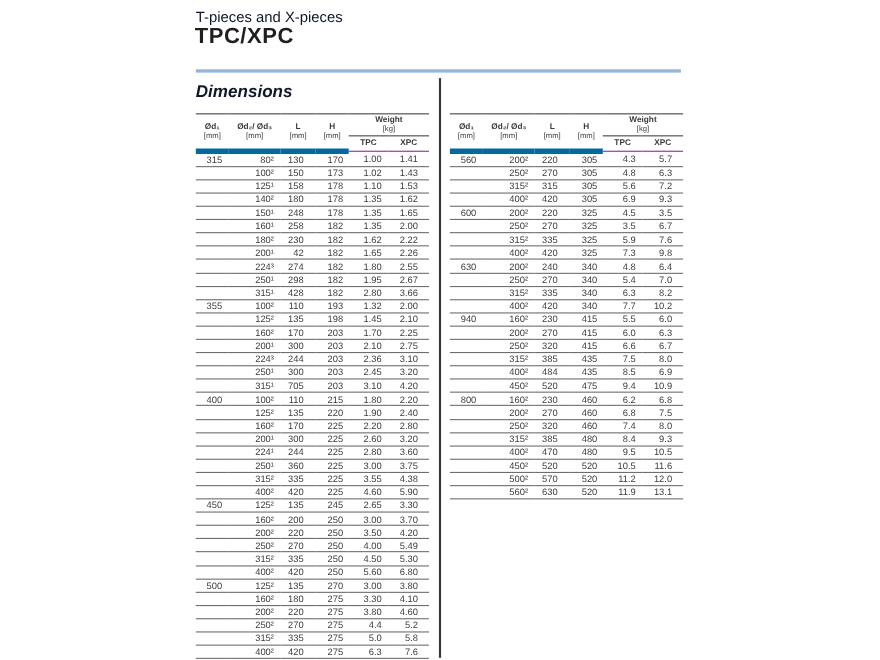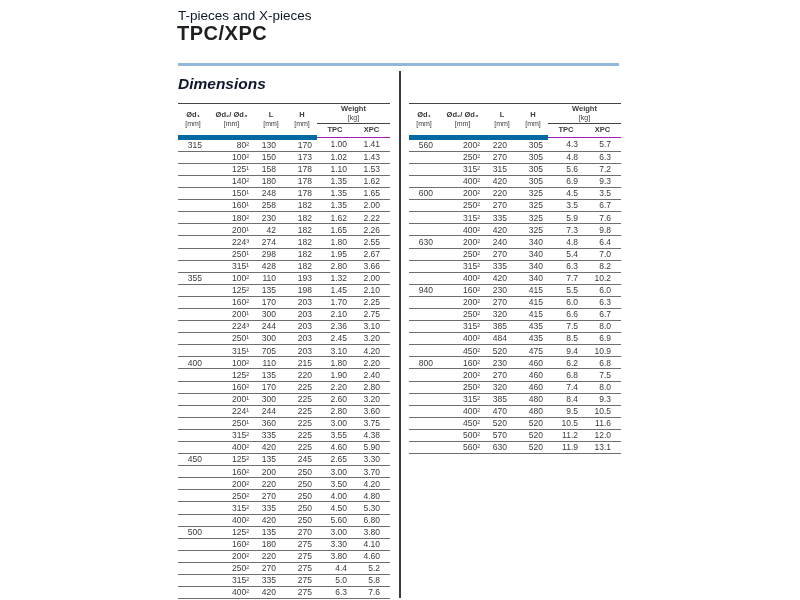--- a/index.html
+++ b/index.html
@@ -329,21 +329,21 @@
         <td class="c3">250</td>
         <td class="c4">3.50</td>
         <td class="c5">4.20</td>
       </tr>
       <tr>
         <td class="c0"></td>
         <td class="c1">250²</td>
         <td class="c2">270</td>
         <td class="c3">250</td>
         <td class="c4">4.00</td>
-        <td class="c5">4.80</td>
+        <td class="c5">5.49</td>
       </tr>
       <tr>
         <td class="c0"></td>
         <td class="c1">315²</td>
         <td class="c2">335</td>
         <td class="c3">250</td>
         <td class="c4">4.50</td>
         <td class="c5">5.30</td>
       </tr>
       <tr>

